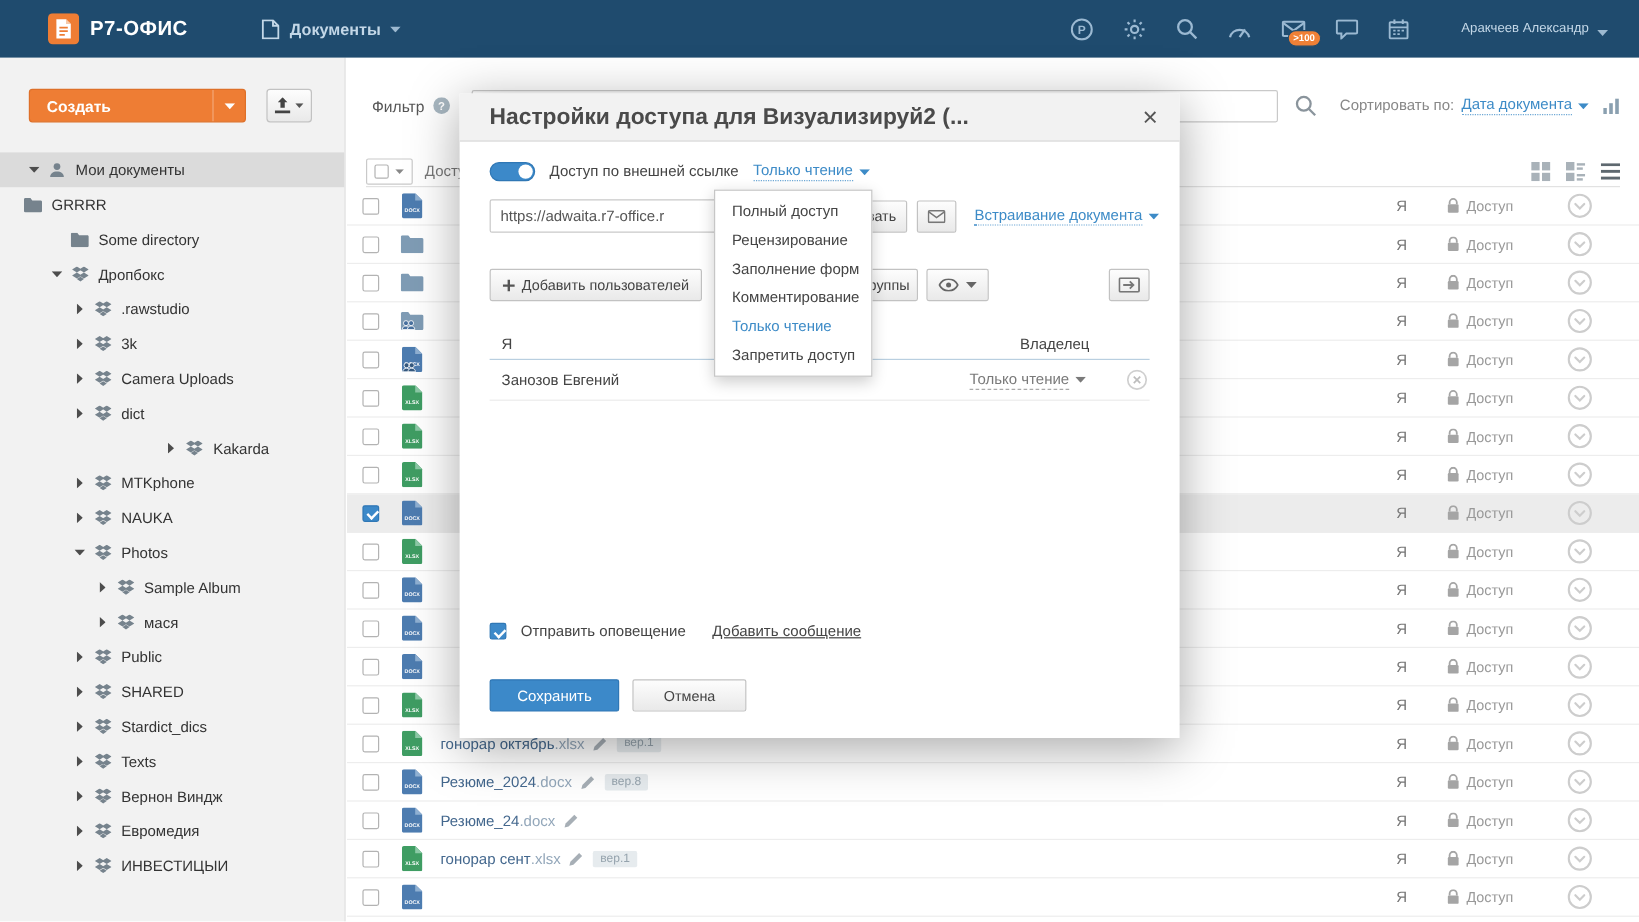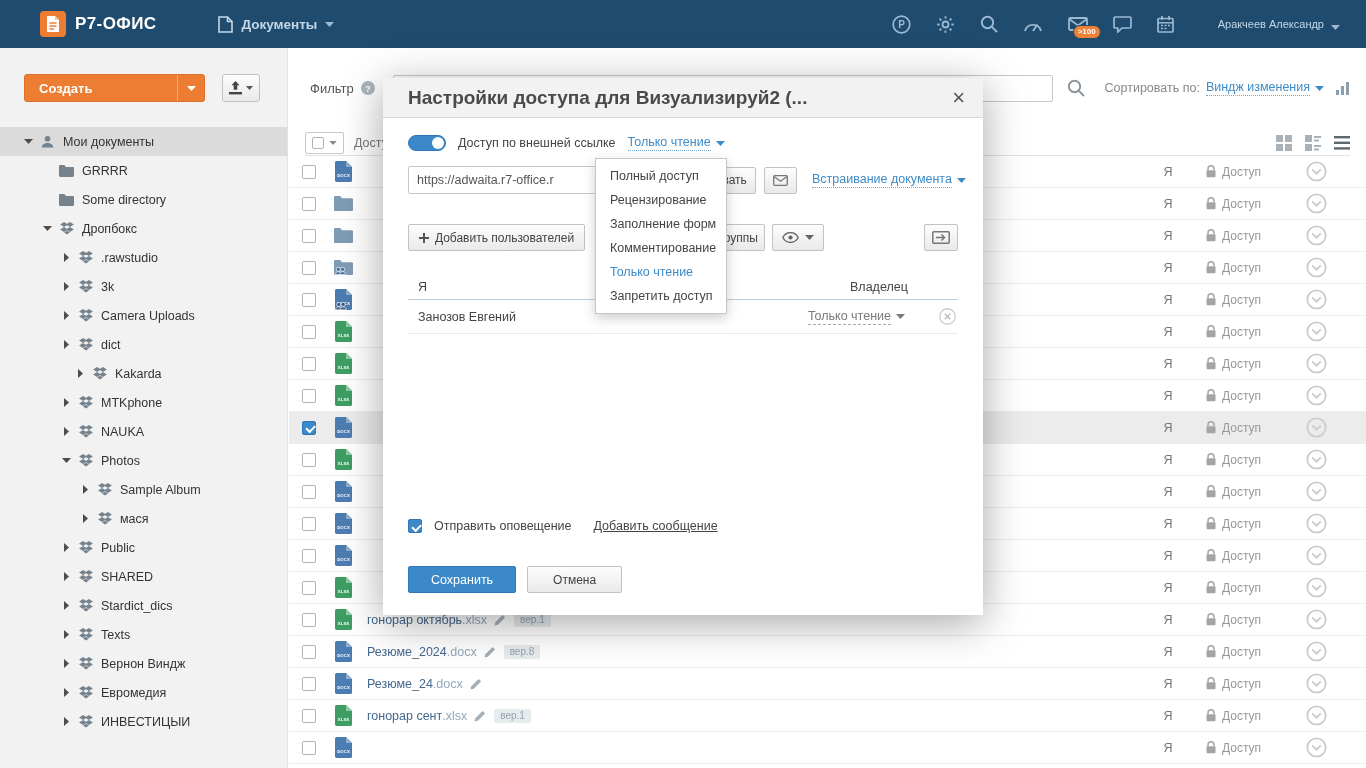--- a/index.html
+++ b/index.html
@@ -237,36 +237,36 @@
             </svg>
           </span>
           <span class="t-icon">
             <svg width="13" height="13" viewBox="0 0 13 13">
               <circle cx="6.5" cy="3.8" r="2.8" fill="currentColor"></circle>
               <path d="M.8 12.5c0-3 2.5-4.6 5.7-4.6s5.7 1.6 5.7 4.6z" fill="currentColor"></path>
             </svg>
           </span>
           <span class="t-label">Мои документы</span>
         </div>
+        <div class="tree-item" style="">
+          <span class="t-caret"></span>
+          <span class="t-icon">
+            <svg width="15" height="12" viewBox="0 0 15 12">
+              <path d="M0 1.2C0 .5.5 0 1.2 0h4.2l1.5 2h6.9c.7 0 1.2.5 1.2 1.2v7.6c0 .7-.5 1.2-1.2 1.2H1.2C.5 12 0 11.5 0 10.8z" fill="currentColor"></path>
+            </svg>
+          </span>
+          <span class="t-label">GRRRR</span>
+        </div>
         <div class="tree-item" style="padding-left: 39px;">
           <span class="t-caret"></span>
           <span class="t-icon">
             <svg width="15" height="12" viewBox="0 0 15 12">
               <path d="M0 1.2C0 .5.5 0 1.2 0h4.2l1.5 2h6.9c.7 0 1.2.5 1.2 1.2v7.6c0 .7-.5 1.2-1.2 1.2H1.2C.5 12 0 11.5 0 10.8z" fill="currentColor"></path>
             </svg>
           </span>
-          <span class="t-label">GRRRR</span>
-        </div>
-        <div class="tree-item" style="padding-left: 39px;">
-          <span class="t-caret"></span>
-          <span class="t-icon">
-            <svg width="15" height="12" viewBox="0 0 15 12">
-              <path d="M0 1.2C0 .5.5 0 1.2 0h4.2l1.5 2h6.9c.7 0 1.2.5 1.2 1.2v7.6c0 .7-.5 1.2-1.2 1.2H1.2C.5 12 0 11.5 0 10.8z" fill="currentColor"></path>
-            </svg>
-          </span>
           <span class="t-label">Some directory</span>
         </div>
         <div class="tree-item" style="padding-left: 39px;">
           <span class="t-caret">
             <svg width="9" height="5" viewBox="0 0 9 5">
               <path d="M0 0h9L4.5 5z" fill="currentColor"></path>
             </svg>
           </span>
           <span class="t-icon">
             <svg width="14" height="13" viewBox="0 0 16 15">
@@ -320,21 +320,21 @@
               <path d="M0 0v9l5-4.5z" fill="currentColor"></path>
             </svg>
           </span>
           <span class="t-icon">
             <svg width="14" height="13" viewBox="0 0 16 15">
               <path fill="currentColor" d="M4.6 0L0 2.9l4.6 2.9 4.6-2.9zM11.4 0L6.8 2.9l4.6 2.9L16 2.9zM0 8.7l4.6 2.9 4.6-2.9-4.6-2.9zM11.4 5.8L6.8 8.7l4.6 2.9L16 8.7zM4.6 12.2l3.4 2.3 3.4-2.3-3.4-2.2z"></path>
             </svg>
           </span>
           <span class="t-label">dict</span>
         </div>
-        <div class="tree-item" style="padding-left: 72px;">
+        <div class="tree-item" style="padding-left: 72px; justify-content: center;">
           <span class="t-caret">
             <svg width="5" height="9" viewBox="0 0 5 9">
               <path d="M0 0v9l5-4.5z" fill="currentColor"></path>
             </svg>
           </span>
           <span class="t-icon">
             <svg width="14" height="13" viewBox="0 0 16 15">
               <path fill="currentColor" d="M4.6 0L0 2.9l4.6 2.9 4.6-2.9zM11.4 0L6.8 2.9l4.6 2.9L16 2.9zM0 8.7l4.6 2.9 4.6-2.9-4.6-2.9zM11.4 5.8L6.8 8.7l4.6 2.9L16 8.7zM4.6 12.2l3.4 2.3 3.4-2.3-3.4-2.2z"></path>
             </svg>
           </span>
@@ -510,21 +510,21 @@
         </span>
       <input class="search-input" style="">
       <span class="search-btn">
           <svg width="18" height="18" viewBox="0 0 18 18">
             <circle cx="7.5" cy="7.5" r="5.7" fill="none" stroke="currentColor" stroke-width="1.9"></circle>
             <path d="M11.8 11.8L17 17" stroke="currentColor" stroke-width="1.9"></path>
           </svg>
         </span>
       <span class="sort-prefix">Сортировать по:</span>
       <span class="ddlink sort-value">
-        <span class="txt">Виндж изменения</span>
+        <span class="txt">Дата документа</span>
         <span class="car">
             <svg width="9" height="5" viewBox="0 0 9 5">
               <path d="M0 0h9L4.5 5z" fill="currentColor"></path>
             </svg>
           </span>
       </span>
       <span class="sort-icon">
           <svg width="14" height="13" viewBox="0 0 14 13">
             <g fill="currentColor">
               <rect y="8" width="3" height="5"></rect>

